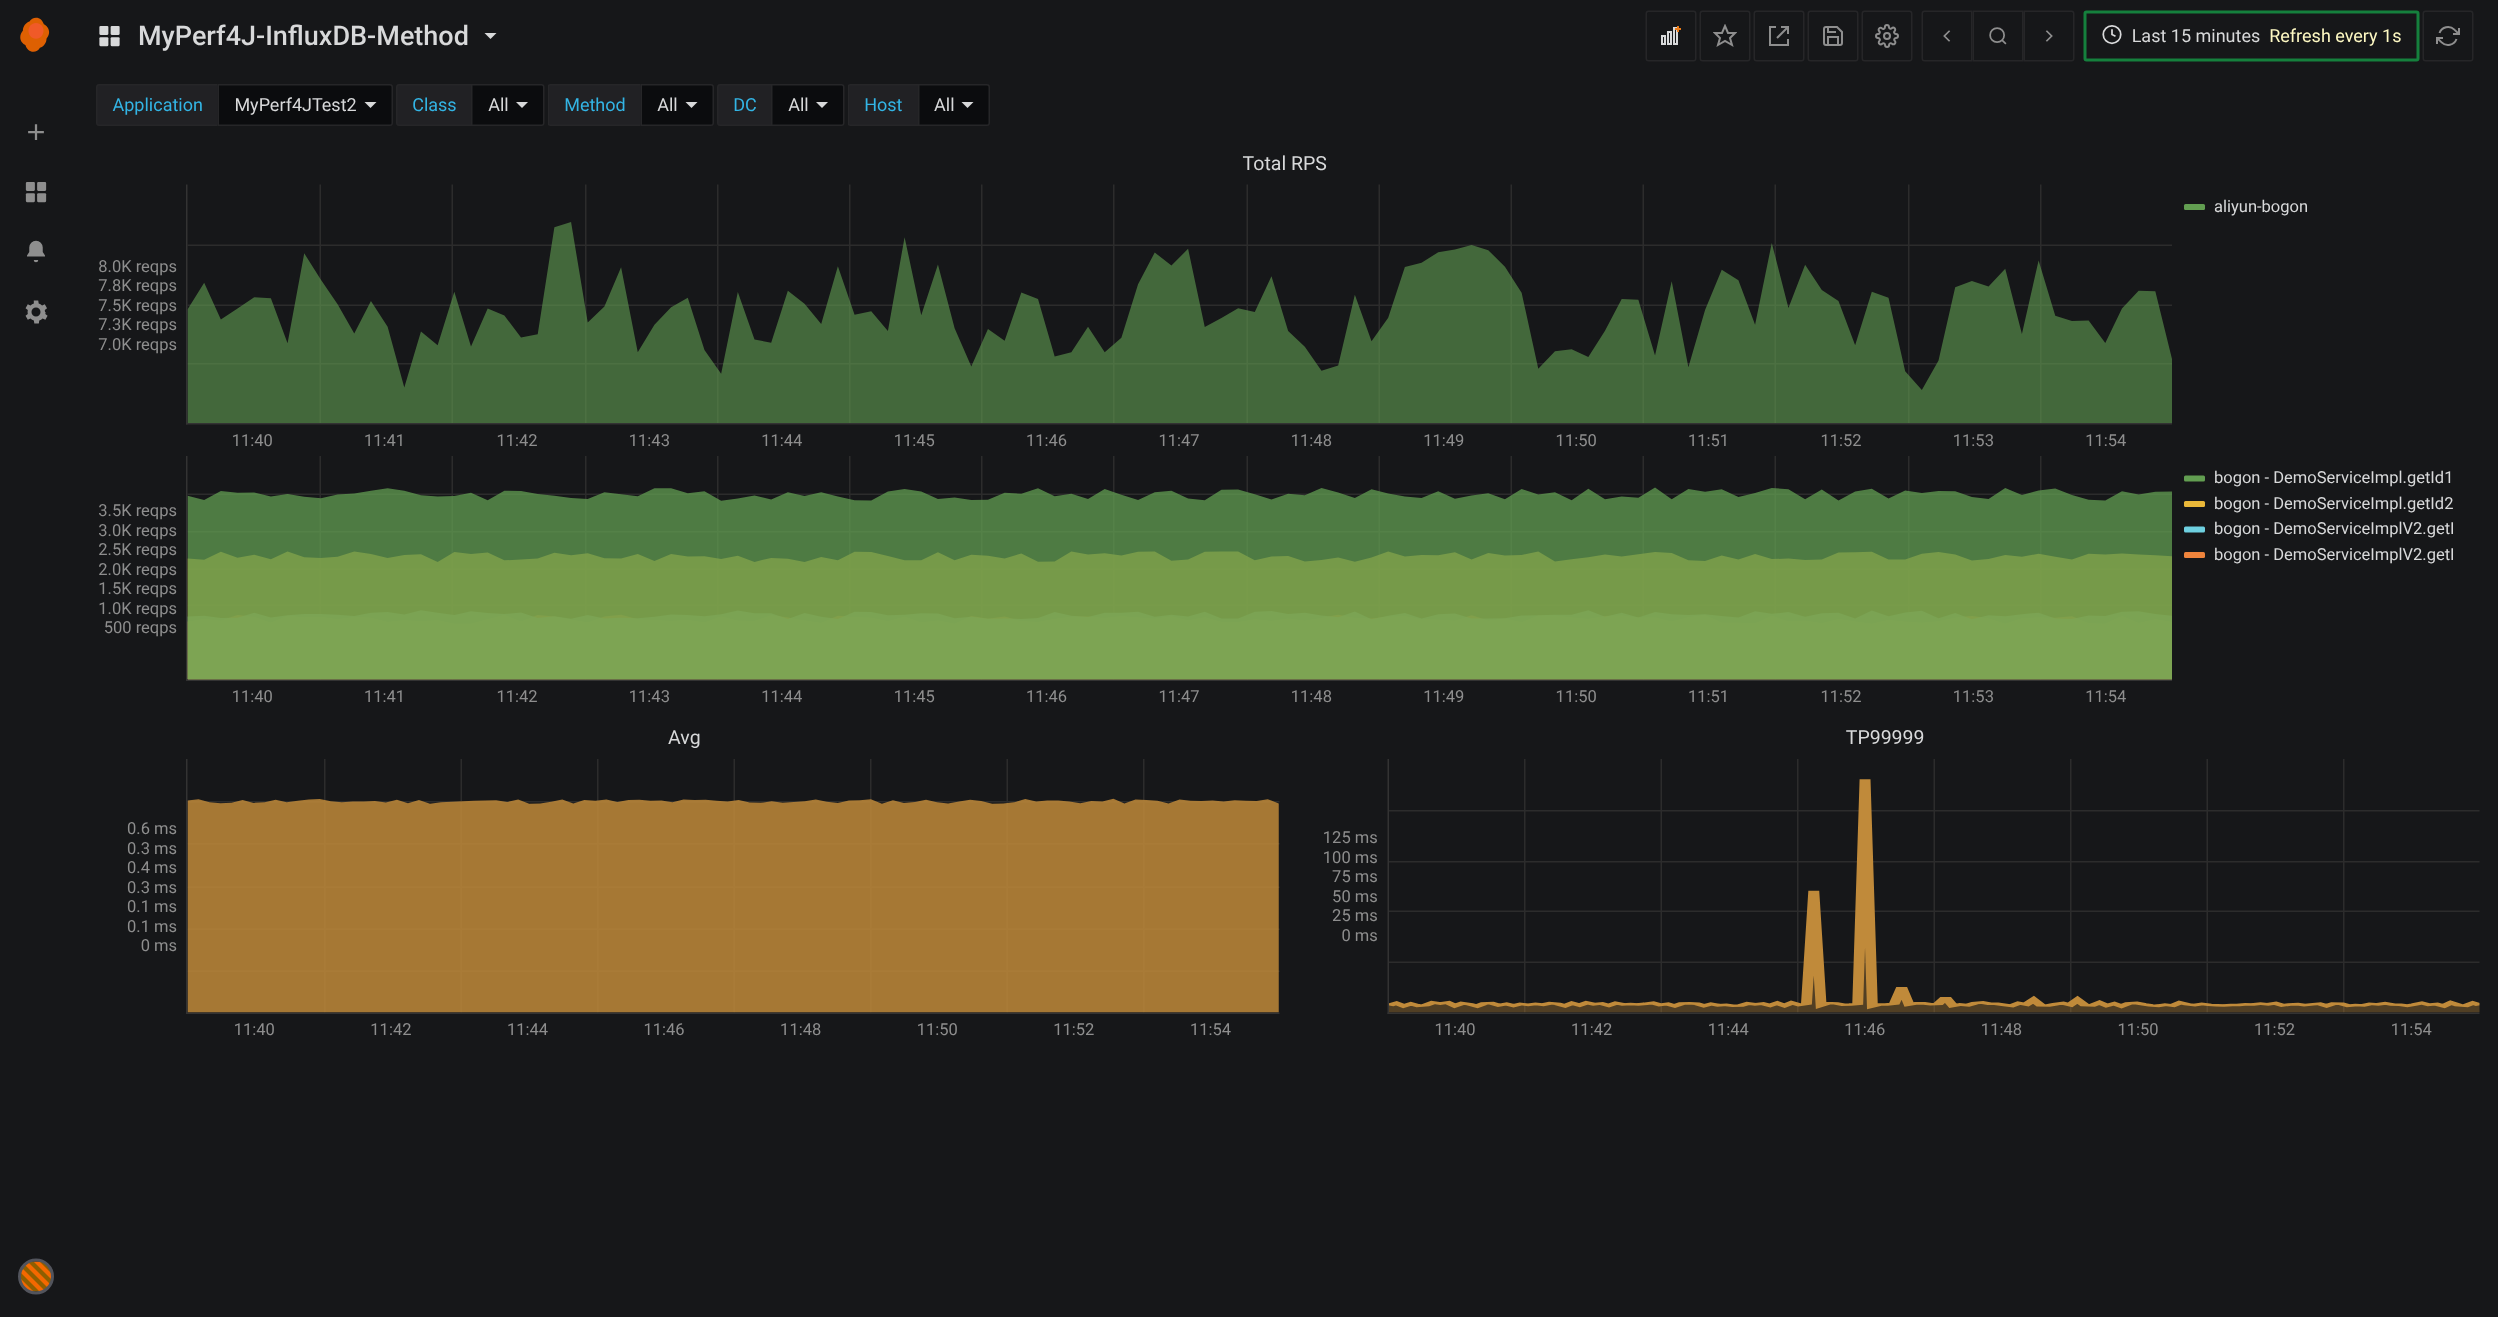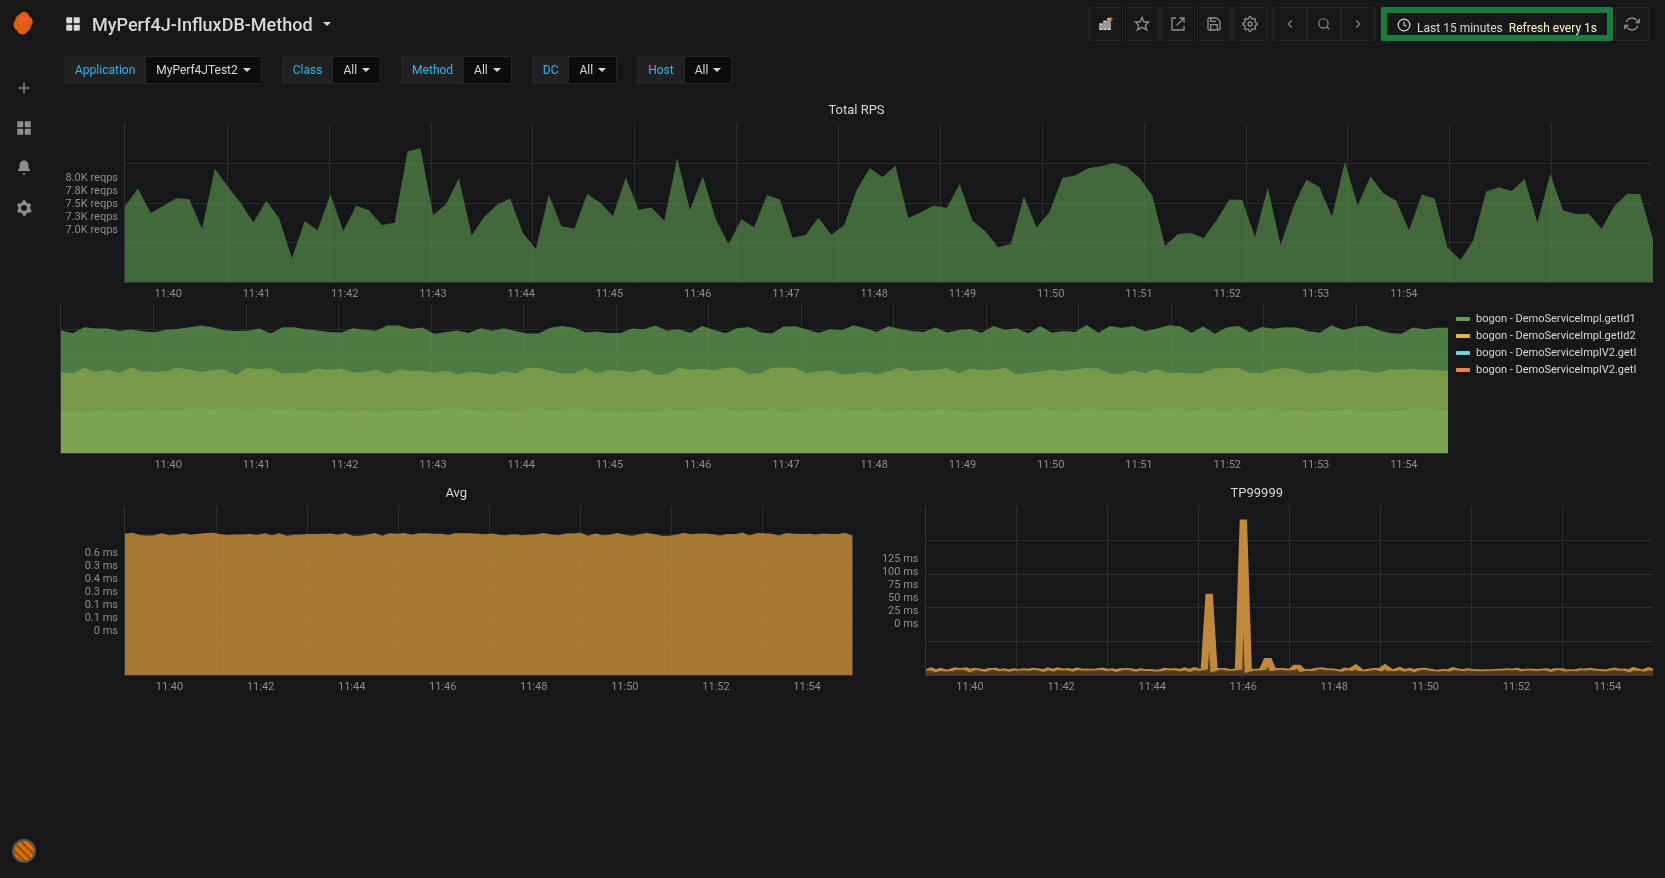--- a/index.html
+++ b/index.html
@@ -14,23 +14,23 @@
 .topbar{height:48px;display:flex;align-items:center;padding:0 16px;background:#161719}
 .dash-title{display:flex;align-items:center;gap:10px;font-size:18px;font-weight:500;color:#d8d9da;cursor:pointer}
 .dash-title .grid-ic{display:inline-flex}
 .topbar-right{margin-left:auto;display:flex;align-items:center;gap:2px}
 .tb-btn{width:34px;height:34px;display:flex;align-items:center;justify-content:center;border:1px solid #262628;background:#161719;color:#8e8e8e;cursor:pointer;border-radius:2px}
 .tb-btn.accent svg path{stroke:#eb7b18}
 .tb-group{display:flex;margin:0 4px}
 .tb-group .tb-btn{border-radius:0}
 .tb-group .tb-btn:first-child{border-radius:2px 0 0 2px}
 .tb-group .tb-btn:last-child{border-radius:0 2px 2px 0}
-.time-picker{display:flex;align-items:flex-end;height:34px;border:6px solid #15803d;padding:0 10px;font-size:12px;color:#d8d9da;cursor:pointer;border-radius:2px;gap:6px}
+.time-picker{display:flex;align-items:center;height:34px;border:2px solid #15803d;padding:0 10px;font-size:12px;color:#d8d9da;cursor:pointer;border-radius:2px;gap:6px}
 .time-picker .refresh-lbl{color:#fef9c3}
-.vars-row{display:flex;align-items:flex-start;gap:20px;padding:8px 16px;background:#161719}
+.vars-row{display:flex;align-items:flex-start;gap:2px;padding:8px 16px;background:#161719}
 .var-group{display:flex;align-items:center;gap:0}
 .var-label{color:#33b5e5;font-size:12px;padding:6px 10px;background:#212124;border:1px solid #262628;border-right:none;border-radius:2px 0 0 2px}
 .var-value{display:flex;align-items:center;gap:5px;background:#0b0c0e;border:1px solid #262628;padding:6px 10px;font-size:12px;color:#d8d9da;cursor:pointer;border-radius:0 2px 2px 0}
 .caret{display:inline-block;width:0;height:0;border-left:4px solid transparent;border-right:4px solid transparent;border-top:4px solid #d8d9da}
 .panels{flex:1;overflow:auto;padding:0 8px}
 .panel{background:transparent;margin:4px;position:relative}
 .panel-title{text-align:center;font-size:13px;color:#d8d9da;padding:6px 0;cursor:pointer}
 .panel-body{display:flex;position:relative}
 .y-axis{width:64px;display:flex;flex-direction:column;justify-content:center;text-align:right;padding-right:6px;font-size:11px;color:#8e8e8e}
 .plot{flex:1;position:relative;border-left:1px solid #333;border-bottom:1px solid #333}
@@ -217,20 +217,26 @@
             <div class="grid-v" style="left: 60%;"></div>
             <div class="grid-v" style="left: 66.6667%;"></div>
             <div class="grid-v" style="left: 73.3333%;"></div>
             <div class="grid-v" style="left: 80%;"></div>
             <div class="grid-v" style="left: 86.6667%;"></div>
             <div class="grid-v" style="left: 93.3333%;"></div>
             <svg width="100%" height="100%" viewBox="0 0 100 100" preserveAspectRatio="none" style="position:absolute;inset:0">
               <path class="area-path" d="M0,100 L0,52.421742112482846 L0.8403361344537815,41.196317669326675 L1.680672268907563,56.633838851270234 L2.5210084033613445,52.026491892012125 L3.361344537815126,47.299390791983285 L4.201680672268908,47.744474186496745 L5.042016806722689,66.54794319026009 L5.88235294117647,28.851150645707712 L6.722689075630252,39.95361200121709 L7.563025210084033,50.18848189392333 L8.403361344537815,62.51979214733867 L9.243697478991598,48.87627811876314 L10.084033613445378,59.673940262285164 L10.92436974789916,85.07074132311446 L11.76470588235294,61.68653955759416 L12.605042016806722,67.42320559031971 L13.445378151260504,44.95225881407776 L14.285714285714285,67.9390930501058 L15.126050420168067,52.00881403837583 L15.966386554621847,54.87870252436845 L16.80672268907563,64.18324542211158 L17.647058823529413,62.73759029004237 L18.487394957983195,17.914978939891068 L19.327731092436977,15.749602443559718 L20.168067226890756,57.85285913516833 L21.008403361344538,51.12987132322936 L21.84873949579832,34.67965238641006 L22.689075630252102,70.36862579290532 L23.52941176470588,58.81504079975325 L24.369747899159663,51.47924935962743 L25.210084033613445,47.49639064383015 L26.05042016806723,69.34398474279897 L26.89075630252101,79.30546234317846 L27.73109243697479,45.071753453655624 L28.57142857142857,64.94279087339282 L29.411764705882355,66.37331046449482 L30.252100840336134,44.59697941978283 L31.092436974789916,50.01205407845549 L31.932773109243694,58.44653517938318 L32.773109243697476,34.25619739576875 L33.61344537815126,54.5699082056853 L34.45378151260504,53.12360603587105 L35.294117647058826,61.434148173830984 L36.134453781512605,22.078344223181034 L36.97478991596639,54.79219223993652 L37.81512605042017,33.513776109444926 L38.655462184873954,60.2932410078886 L39.49579831932773,76.33496462878558 L40.33613445378151,60.57461289829777 L41.17647058823529,65.53624283149243 L42.016806722689076,45.25965235054957 L42.857142857142854,48.04543889242823 L43.69747899159664,72.15442701753025 L44.537815126050425,70.36916169638549 L45.378151260504204,59.65267597032287 L46.21848739495798,70.29077513606596 L47.05882352941176,64.2790512016203 L47.89915966386555,41.78859105899648 L48.739495798319325,28.50343943822403 L49.57983193277311,33.985647955388075 L50.42016806722689,26.958331542865732 L51.26050420168067,59.7034833818634 L52.10084033613446,55.92988034016244 L52.94117647058824,51.86942825929888 L53.78151260504202,53.45819707030628 L54.621848739495796,38.419160930709495 L55.46218487394958,61.40259864897699 L56.30252100840336,68.04354708757663 L57.14285714285714,78.08814846030509 L57.98319327731093,75.9149787691755 L58.82352941176471,46.21612833963275 L59.66386554621849,65.73194929919053 L60.50420168067227,55.899840529026115 L61.34453781512605,34.59436870578557 L62.18487394957983,32.80794265596325 L63.02521008403361,28.39726523726558 L63.86554621848739,27.20594915525566 L64.70588235294117,25.34134125851376 L65.54621848739495,27.53606289880379 L66.38655462184873,34.48892719151656 L67.22689075630252,45.36807052745472 L68.0672268907563,77.29510271522749 L68.90756302521008,69.88699827761955 L69.74789915966386,69.12955691448978 L70.58823529411765,72.3561455333262 L71.42857142857143,61.28620288861932 L72.26890756302521,48.046162447801144 L73.10924369747899,48.36212161612984 L73.94957983193278,71.72112532747975 L74.78991596638656,40.54458517633821 L75.63025210084034,76.6313872496072 L76.47058823529412,52.66256703109637 L77.31092436974791,35.767591651049614 L78.15126050420169,40.12076916727649 L78.99159663865547,58.77575655835149 L79.83193277310924,24.51845475965634 L80.67226890756302,51.746844830634544 L81.5126050420168,33.610377218850154 L82.35294117647058,44.204128811194124 L83.19327731092437,48.843734929150386 L84.03361344537815,67.41331996438697 L84.87394957983193,44.99117403323072 L85.71428571428571,47.49835589157345 L86.5546218487395,78.33118575836326 L87.39495798319328,86.1801120625243 L88.23529411764706,73.83606402344893 L89.07563025210085,43.04586608957808 L89.91596638655463,40.447946186363446 L90.75630252100841,42.80919072226127 L91.59663865546219,35.294427330857246 L92.43697478991596,62.70311510483653 L93.27731092436974,31.864025326432987 L94.11764705882352,55.00801273791558 L94.9579831932773,57.221795333624115 L95.7983193277311,57.05056979472298 L96.63865546218487,66.47629960779635 L97.47899159663865,51.97325354912776 L98.31932773109243,44.52897893858591 L99.15966386554622,44.788386481291155 L100,73.13950526327831 L100,100 Z" fill="#629e51"></path>
             </svg>
           </div>
+        <div class="legend" id="legend-total">
+            <div class="legend-item">
+              <span class="legend-sw" style="background:#629e51"></span>
+              <span>aliyun-bogon</span>
+            </div>
+          </div>
       </div>
       <div class="x-axis" id="xaxis-total" style="padding-right:205px">
           <div class="x-tick" style="flex: 1 1 0%;">11:40</div>
           <div class="x-tick" style="flex: 1 1 0%;">11:41</div>
           <div class="x-tick" style="flex: 1 1 0%;">11:42</div>
           <div class="x-tick" style="flex: 1 1 0%;">11:43</div>
           <div class="x-tick" style="flex: 1 1 0%;">11:44</div>
           <div class="x-tick" style="flex: 1 1 0%;">11:45</div>
           <div class="x-tick" style="flex: 1 1 0%;">11:46</div>
           <div class="x-tick" style="flex: 1 1 0%;">11:47</div>
@@ -239,20 +245,29 @@
           <div class="x-tick" style="flex: 1 1 0%;">11:50</div>
           <div class="x-tick" style="flex: 1 1 0%;">11:51</div>
           <div class="x-tick" style="flex: 1 1 0%;">11:52</div>
           <div class="x-tick" style="flex: 1 1 0%;">11:53</div>
           <div class="x-tick" style="flex: 1 1 0%;">11:54</div>
         </div>
     </div>
 
     <div class="panel">
       <div class="panel-body" style="height:150px">
+        <div class="y-axis" id="yaxis-rps">
+            <div>3.5K reqps</div>
+            <div>3.0K reqps</div>
+            <div>2.5K reqps</div>
+            <div>2.0K reqps</div>
+            <div>1.5K reqps</div>
+            <div>1.0K reqps</div>
+            <div>500 reqps</div>
+          </div>
         <div class="plot" id="plot-rps">
             <div class="grid-h" style="top: 16.6667%;"></div>
             <div class="grid-h" style="top: 33.3333%;"></div>
             <div class="grid-h" style="top: 50%;"></div>
             <div class="grid-h" style="top: 66.6667%;"></div>
             <div class="grid-h" style="top: 83.3333%;"></div>
             <div class="grid-v" style="left: 6.66667%;"></div>
             <div class="grid-v" style="left: 13.3333%;"></div>
             <div class="grid-v" style="left: 20%;"></div>
             <div class="grid-v" style="left: 26.6667%;"></div>

